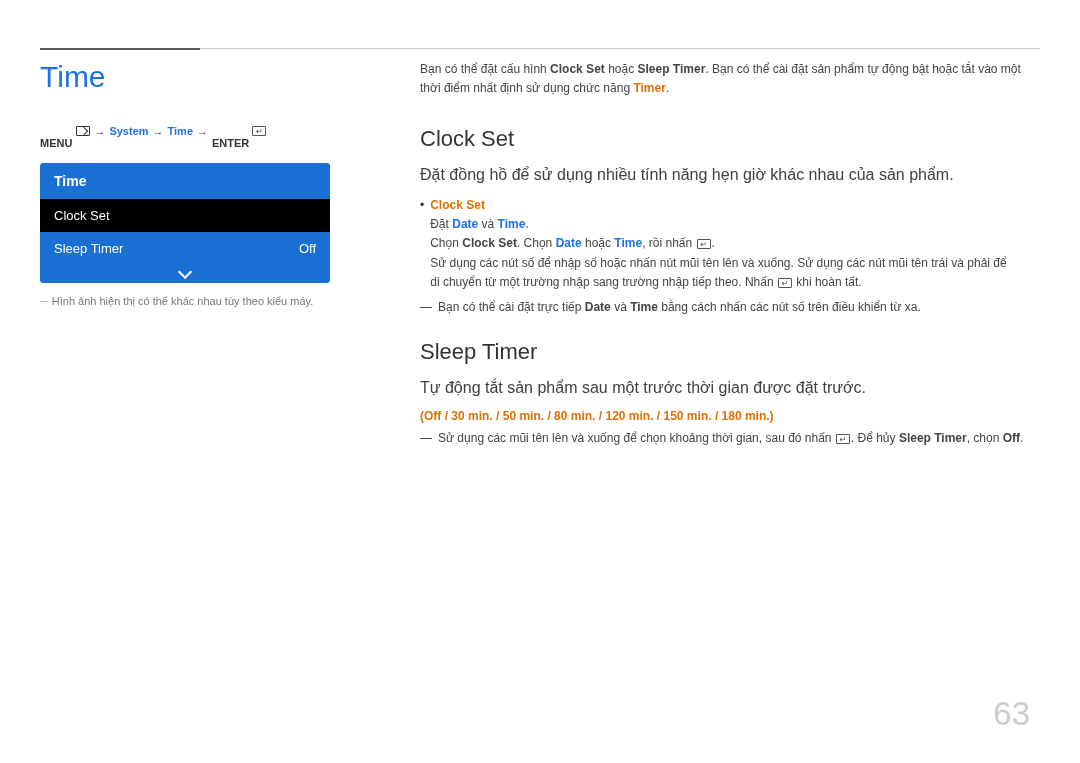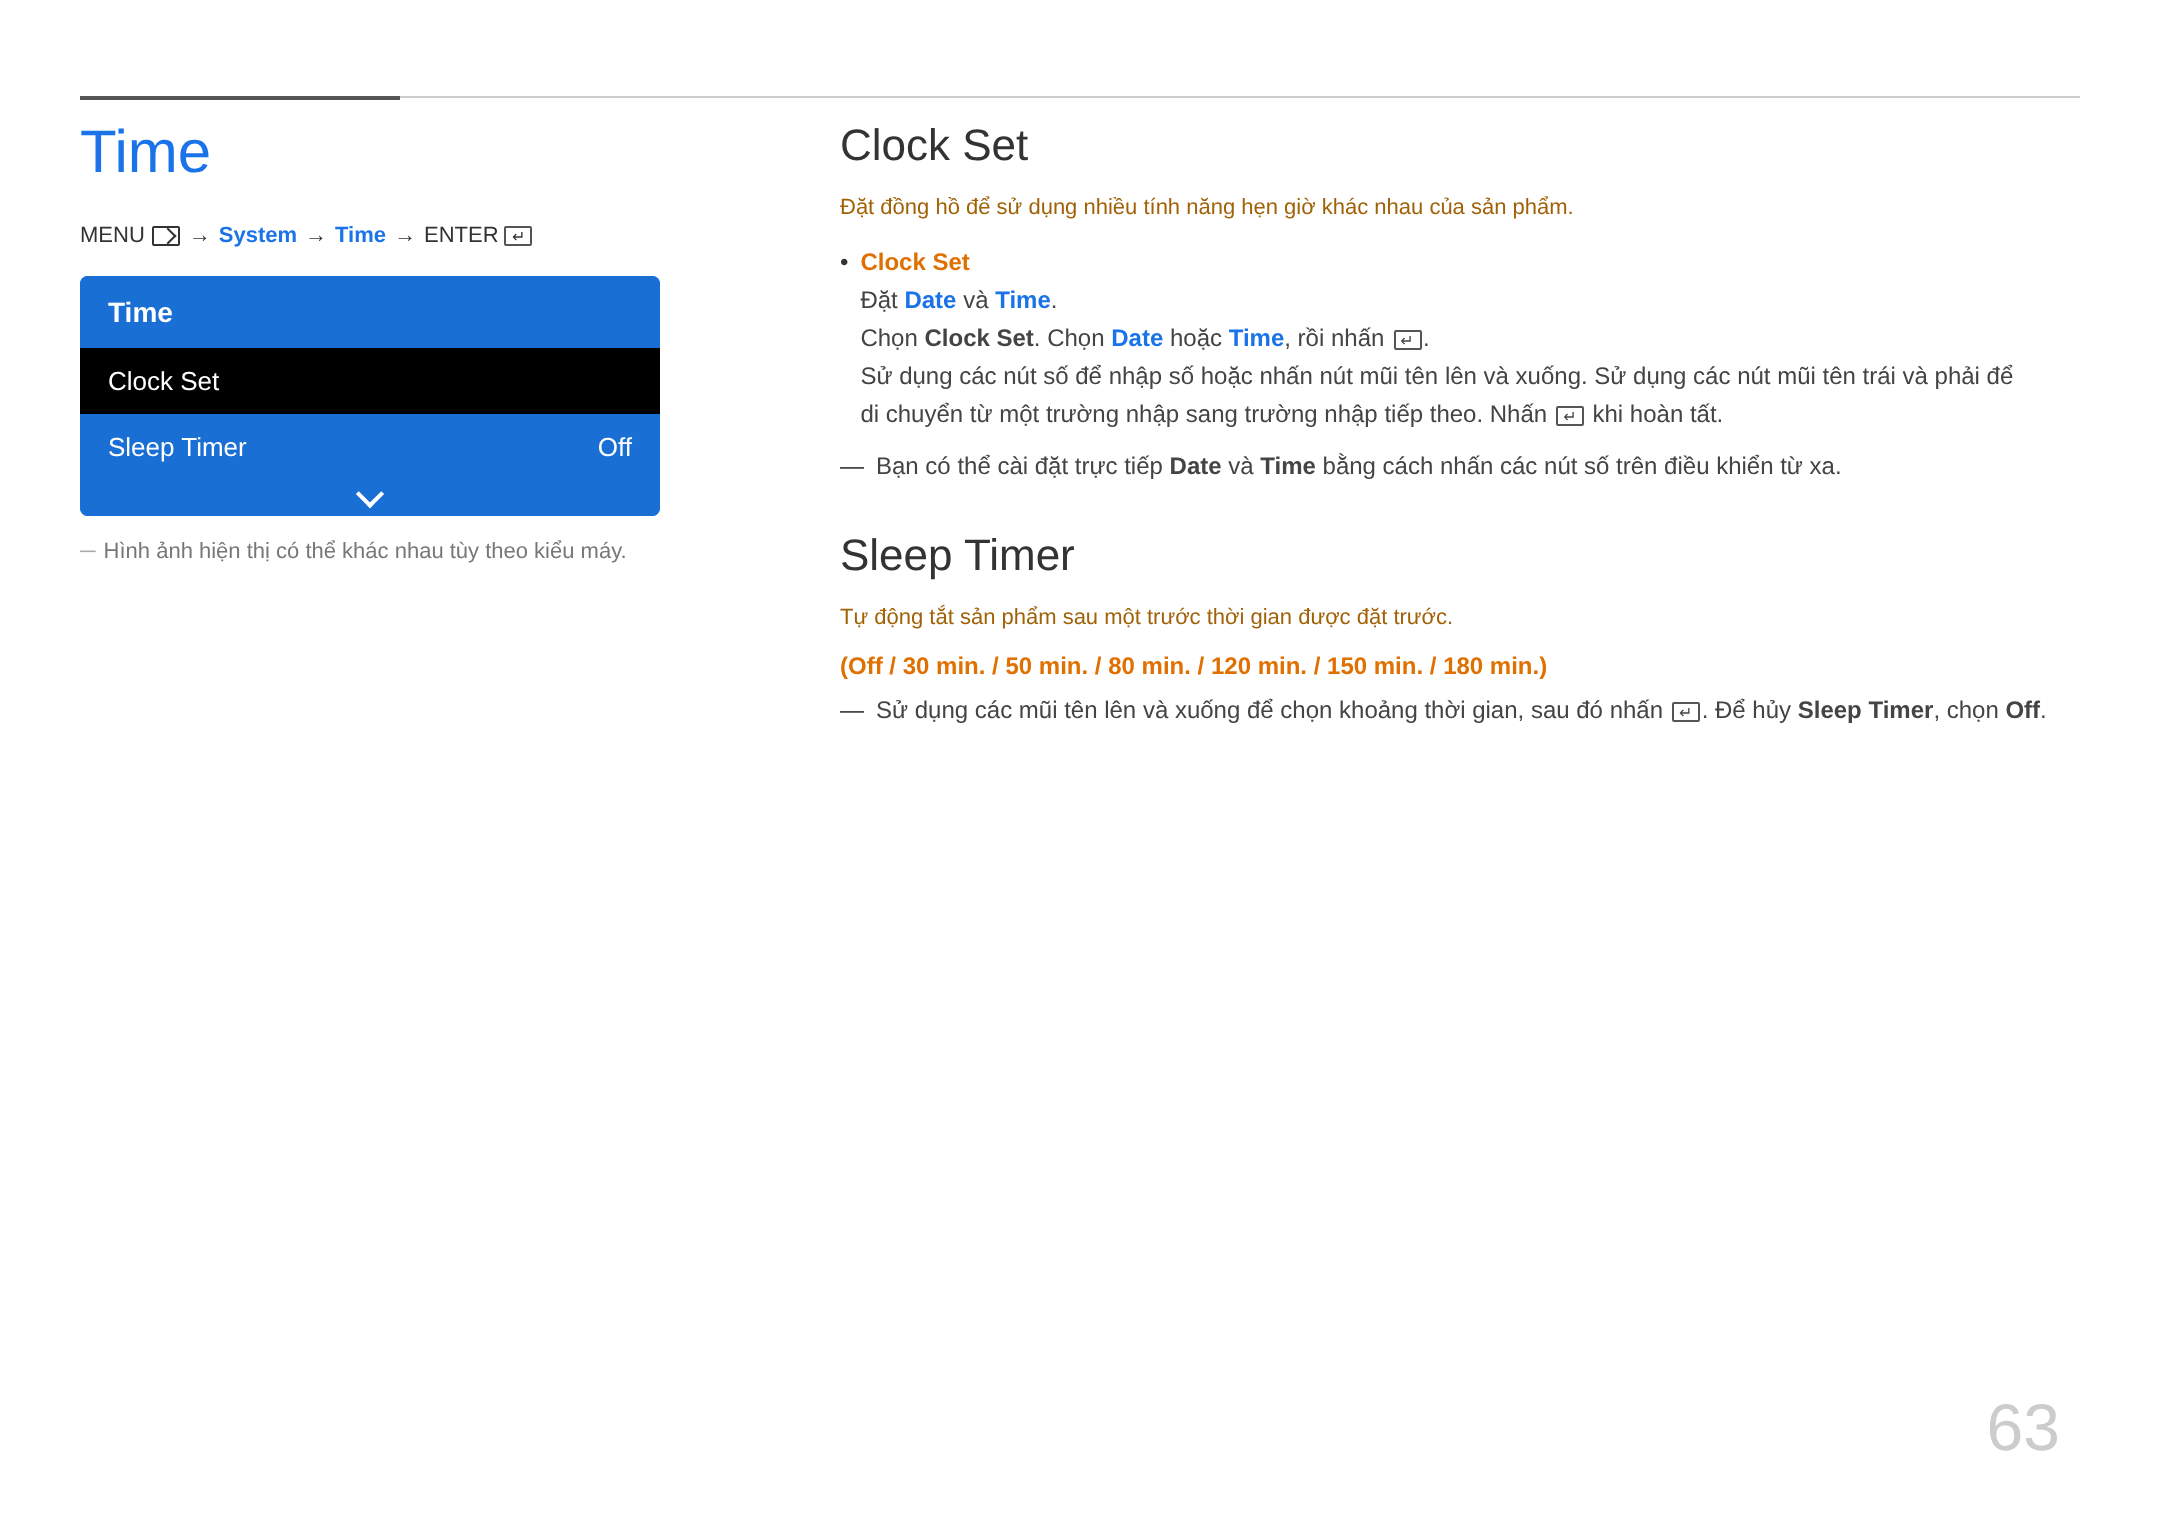--- a/index.html
+++ b/index.html
@@ -49,21 +49,22 @@
 
     .menu-path {
       font-size: 11px;
       color: #333;
       margin-bottom: 14px;
       display: flex;
       align-items: center;
       gap: 2px;
     }
     .menu-path .menu-keyword {
-      font-weight: normal;
+      font-weight: bold;
+      margin-top: 25px;
     }
     .menu-path .menu-highlight {
       font-weight: bold;
       color: #1a73e8;
     }
     .menu-path .arrow {
       color: #333;
       margin: 0 2px;
     }
     .menu-icon {
@@ -163,22 +164,22 @@
     }
 
     .section-title {
       font-size: 22px;
       font-weight: 400;
       color: #333;
       margin-bottom: 10px;
     }
 
     .section-desc {
-      font-size: 11px;
-      color: #a16207;
+      font-size: 16px;
+      color: #404040;
       line-height: 1.6;
       margin-bottom: 8px;
     }
 
     .bullet-item {
       display: flex;
       gap: 6px;
       margin-bottom: 4px;
       font-size: 12px;
       color: #444;
@@ -287,20 +288,24 @@
     </div>
   </div>
 
   <div class="image-note">
     <span>Hình ảnh hiện thị có thể khác nhau tùy theo kiểu máy.</span>
   </div>
 </div>
 
 <div class="right-col">
 
+  <div class="intro-text">
+    Bạn có thể đặt cấu hình <span class="bold-text">Clock Set</span> hoặc <span class="bold-text">Sleep Timer</span>. Bạn có thể cài đặt sản phẩm tự động bật hoặc tắt vào một<br>
+    thời điểm nhất định sử dụng chức năng <span class="highlight-orange">Timer</span>.
+  </div>
 
   <h2 class="section-title">Clock Set</h2>
   <div class="section-desc">
     Đặt đồng hồ để sử dụng nhiều tính năng hẹn giờ khác nhau của sản phẩm.
   </div>
 
   <div class="bullet-item">
     <span class="bullet-dot">•</span>
     <div class="bullet-content">
       <span class="highlight-orange">Clock Set</span><br>

